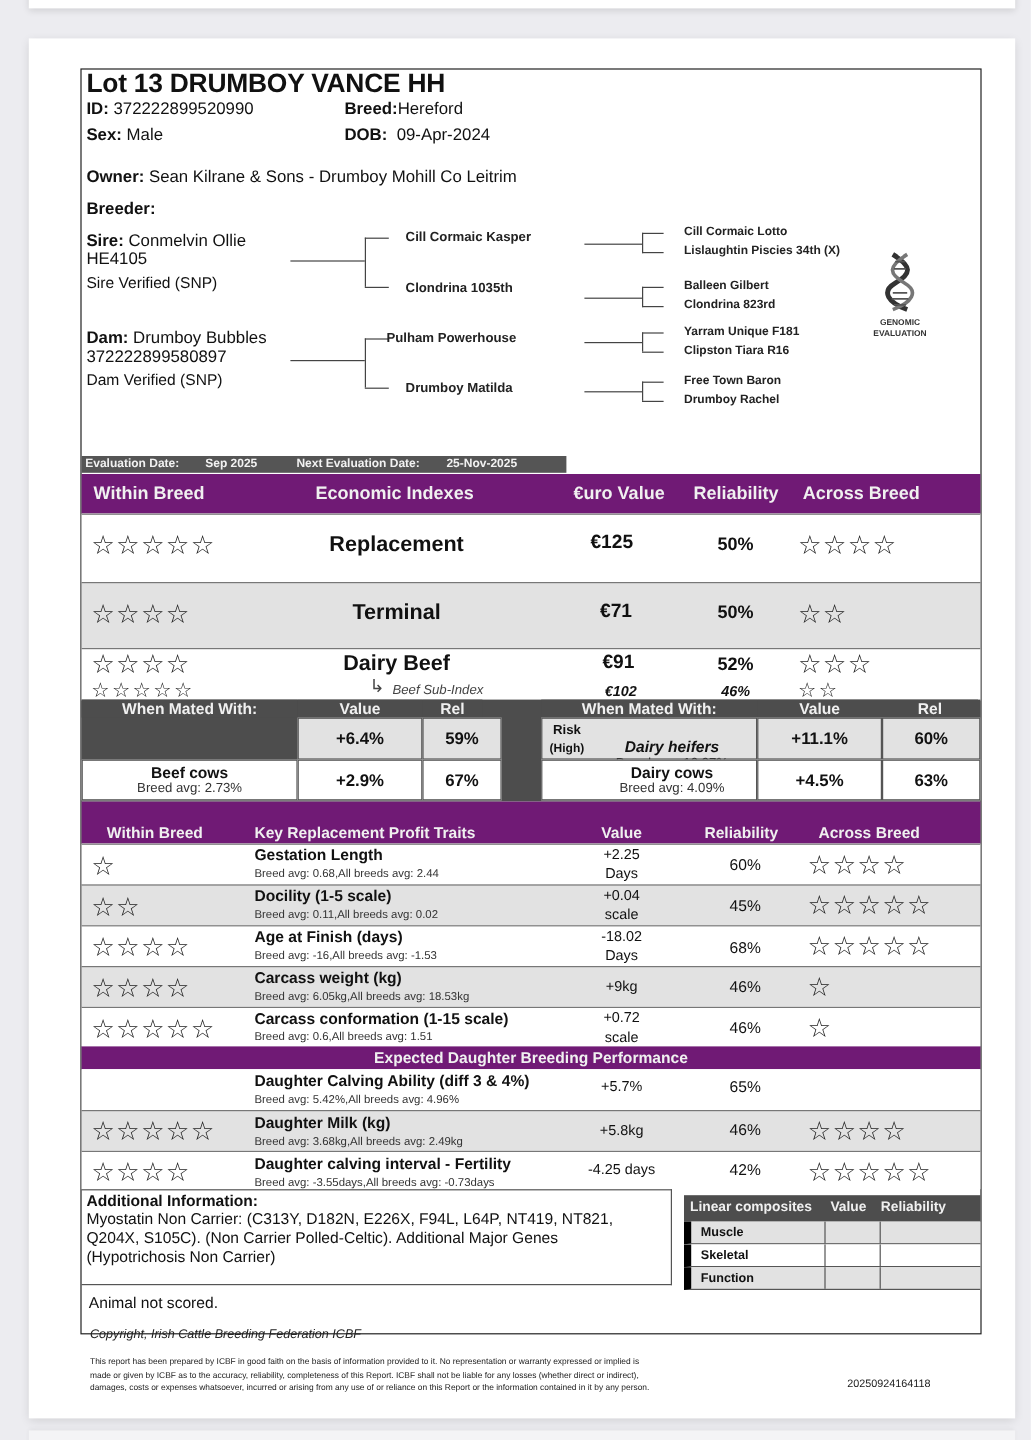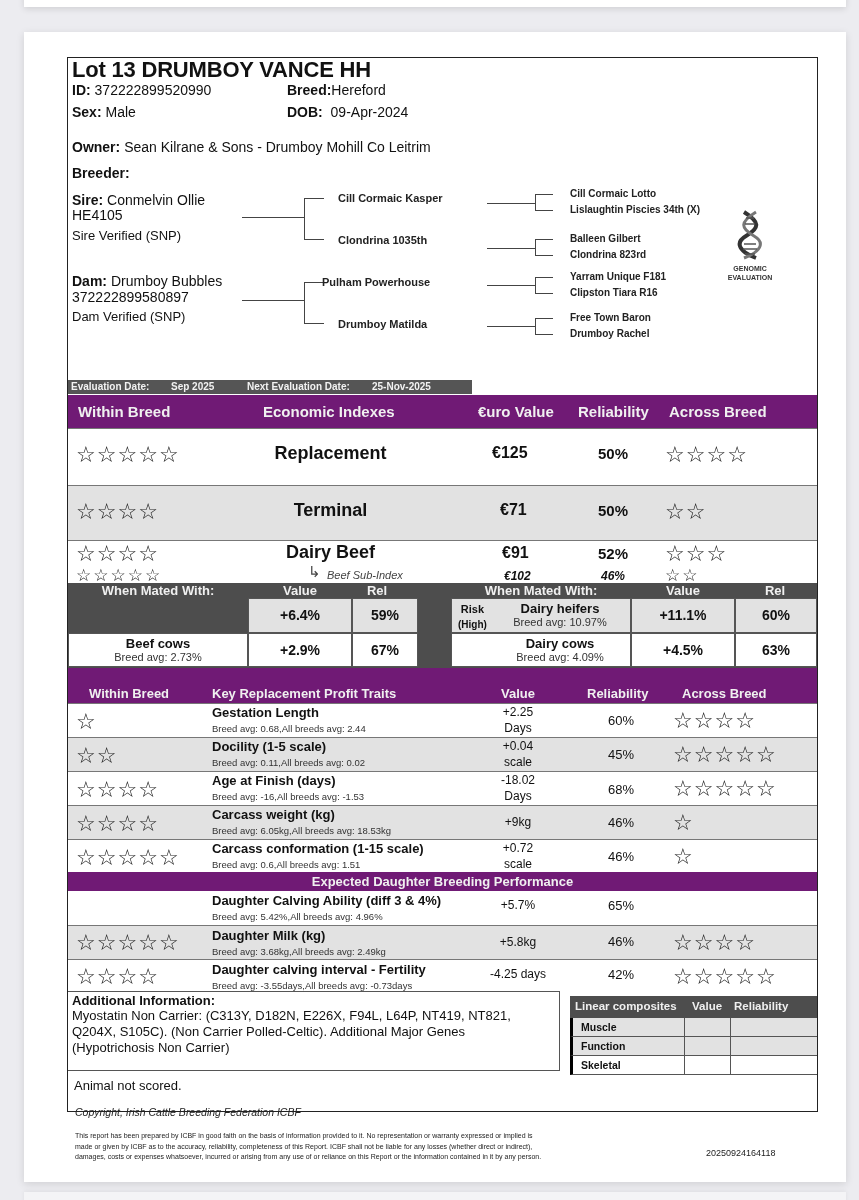--- a/index.html
+++ b/index.html
@@ -40,21 +40,21 @@
   .mtable .h { position: absolute; top: 0; height: 15px; color: #f0f0f0; font-size: 13px; font-weight: bold; background: #4d4d4d; }
   .mcell { position: absolute; border: 1px solid #555; text-align: center; }
 
   .trait-name { font-size: 13px; font-weight: bold; }
   .trait-avg { font-size: 9.5px; color: #333; }
   .val2 { font-size: 12px; text-align: center; line-height: 16px; }
 
   .addinfo { position: absolute; left: 0; top: 924px; width: 492px; height: 110px; border-top: 1.5px solid #555; border-right: 1.5px solid #555; border-bottom: 1.5px solid #555; }
   .lin { position: absolute; left: 502px; top: 929px; width: 247px; }
   .lin .lh { height: 22px; background: #4d4d4d; color: #f0f0f0; font-size: 11.5px; font-weight: bold; position: relative; }
-  .lin .lr { height: 19px; border-bottom: 1px solid #555; border-left: 3px solid #000000; position: relative; font-size: 10.5px; font-weight: bold; }
+  .lin .lr { height: 19px; border-bottom: 1px solid #555; border-left: 6px solid #000000; position: relative; font-size: 10.5px; font-weight: bold; }
   .lin .lr .c1 { position: absolute; left: 111px; top: 0; bottom: 0; border-left: 1px solid #555; }
   .lin .lr .c2 { position: absolute; left: 157px; top: 0; bottom: 0; border-left: 1px solid #555; }
 
   .foot-copy { font-size: 10.5px; font-style: italic; color: #222; }
   .disclaimer { font-size: 7px; color: #222; line-height: 10.5px; }
 </style>
 </head>
 <body>
 
 <div class="page-prev"></div>
@@ -204,21 +204,21 @@
         <div class="h" style="left:0;width:180px;text-align:center;">When Mated With:</div>
         <div class="h" style="left:180px;width:104px;text-align:center;">Value</div>
         <div class="h" style="left:284px;width:80px;text-align:center;">Rel</div>
 
         <div class="mcell" style="left:0;top:15px;width:180px;height:35px;background:#e2e2e2;">
           <div style="position:absolute;left:6px;top:3px;font-size:11px;font-weight:bold;line-height:15px;text-align:center;">
             <div>Risk</div>
             <div style="font-size:10px;">(High)</div>
           </div>
           <div style="margin-left:38px;">
-            <div style="font-size:13px;font-weight:bold;margin-top:2px;">Dairy heifers</div>
+            <div style="font-size:13px;font-weight:bold;margin-top:16px;font-style:italic;">Dairy heifers</div>
             <div style="font-size:11px;color:#333;">Breed avg: 10.97%</div>
           </div>
         </div>
         <div class="mcell b" style="left:180px;top:15px;width:104px;height:35px;background:#e2e2e2;font-size:14px;line-height:33px;">+11.1%</div>
         <div class="mcell b" style="left:284px;top:15px;width:82px;height:35px;background:#e2e2e2;font-size:14px;line-height:33px;">60%</div>
 
         <div class="mcell" style="left:0;top:50px;width:180px;height:34px;background:#fff;">
           <div style="margin-left:38px;">
             <div style="font-size:13px;font-weight:bold;margin-top:2px;">Dairy cows</div>
             <div style="font-size:11px;color:#333;">Breed avg: 4.09%</div>
@@ -331,27 +331,27 @@
       <div class="lh">
         <span style="position:absolute;left:5px;top:4px;">Linear composites</span>
         <span style="position:absolute;left:122px;top:4px;">Value</span>
         <span style="position:absolute;left:164px;top:4px;">Reliability</span>
       </div>
       <div class="lr grey">
           <span style="position:absolute;left:8px;top:3px;">Muscle</span>
           <i class="c1"></i>
           <i class="c2"></i>
         </div>
+      <div class="lr white">
+          <span style="position:absolute;left:8px;top:3px;">Skeletal</span>
+          <i class="c1"></i>
+          <i class="c2"></i>
+        </div>
       <div class="lr grey">
           <span style="position:absolute;left:8px;top:3px;">Function</span>
-          <i class="c1"></i>
-          <i class="c2"></i>
-        </div>
-      <div class="lr white">
-          <span style="position:absolute;left:8px;top:3px;">Skeletal</span>
           <i class="c1"></i>
           <i class="c2"></i>
         </div>
     </div>
   </div>
 
   <div class="abs foot-copy" style="left:51px;top:1074px;">Copyright, Irish Cattle Breeding Federation ICBF</div>
   <div class="abs disclaimer" style="left:51px;top:1099px;">
     <div>This report has been prepared by ICBF in good faith on the basis of information provided to it. No representation or warranty expressed or implied is</div>
     <div>made or given by ICBF as to the accuracy, reliability, completeness of this Report. ICBF shall not be liable for any losses (whether direct or indirect),</div>

